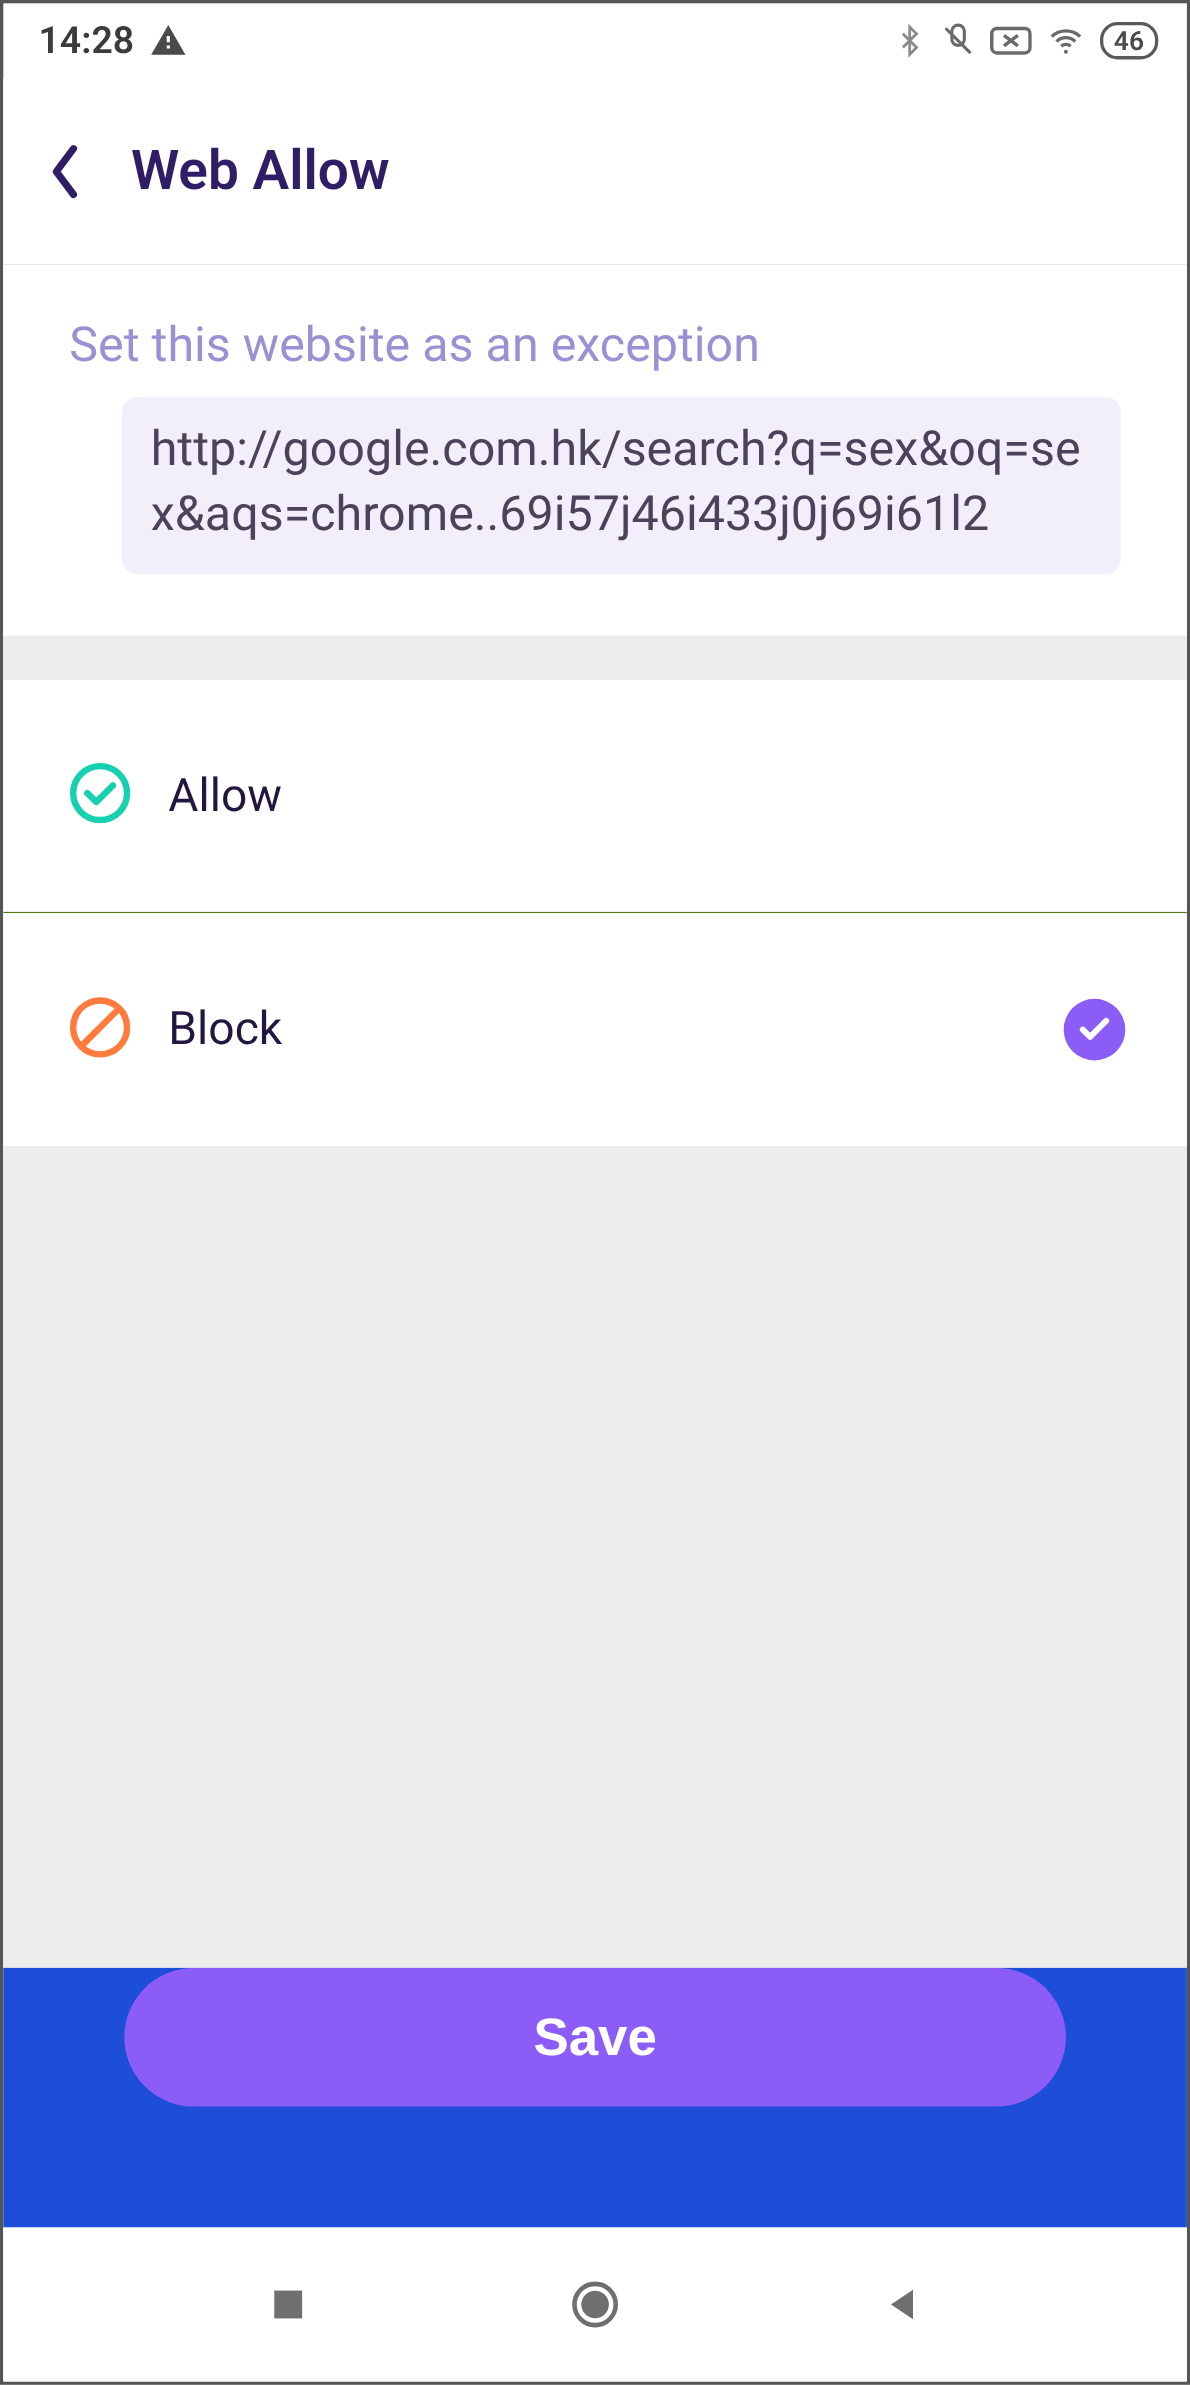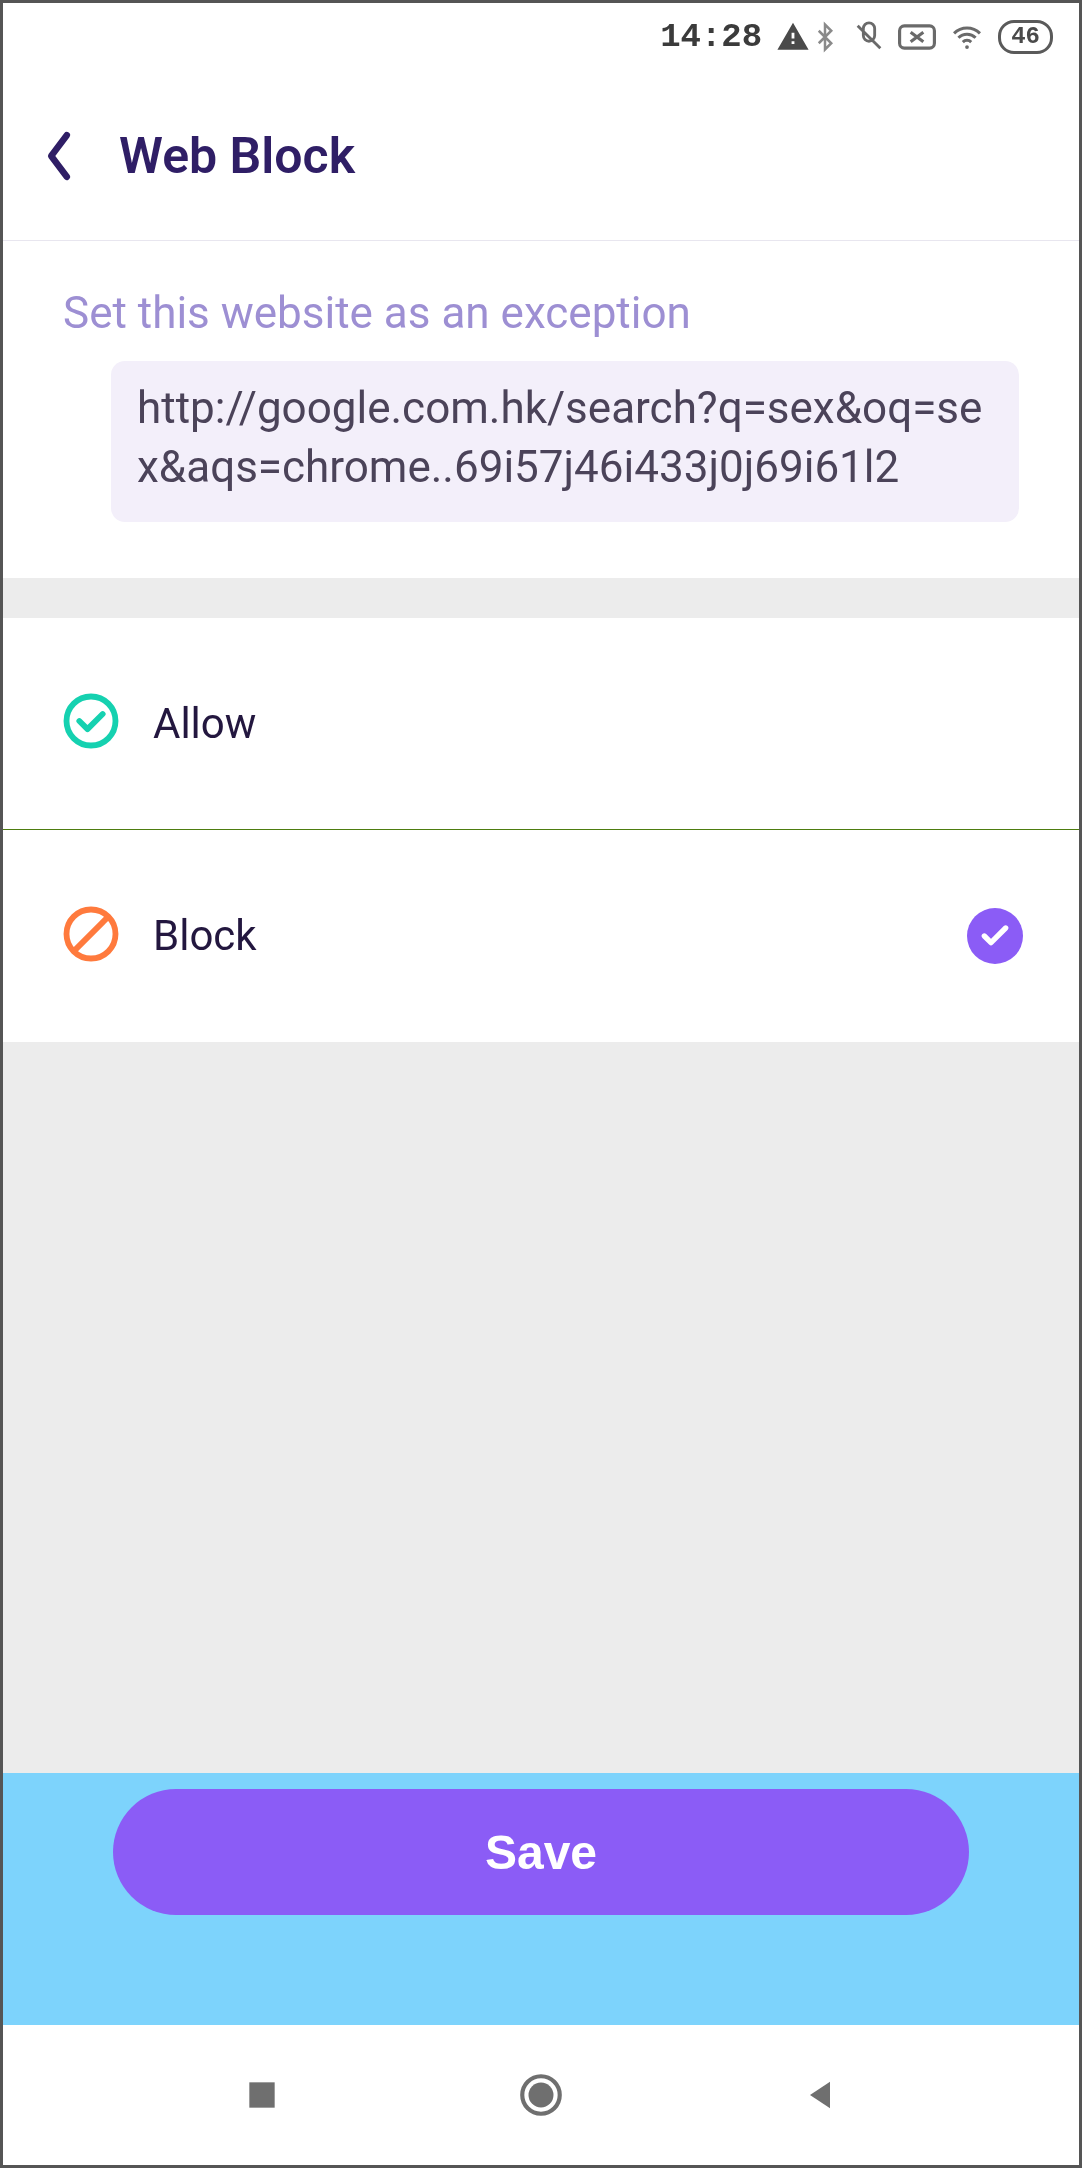--- a/index.html
+++ b/index.html
@@ -12,24 +12,23 @@
     position: relative;
     overflow: hidden;
     border: 3px solid #555;
   }
 
   
   .status-bar {
     height: 68px;
     display: flex;
     align-items: center;
-    justify-content: flex-end;
+    justify-content: space-between;
     padding: 0 26px 0 32px;
     color: #4a4a4a;
-    font-family: Liberation Mono, monospace;
   }
   .status-left {
     display: flex;
     align-items: center;
     gap: 14px;
   }
   .status-time {
     font-size: 34px;
     font-weight: 600;
     color: #3b3b3b;
@@ -125,22 +124,22 @@
   }
   .scroll-area {
      flex:1;
      display:flex;
      flex-direction:column;
      background:#ececec;
   }
 
   
   .save-wrap {
-    background: #7dd3fc;
-    padding: 16px 110px 110px 110px;
+    background: #1d4ed8;
+    padding: 0 110px 110px 110px;
   }
   .save-btn {
     width: 100%;
     height: 126px;
     background: #8b5cf6;
     border: none;
     border-radius: 63px;
     color: #fff;
     font-size: 48px;
     font-weight: 600;
@@ -197,21 +196,21 @@
       <span class="battery-pill">46</span>
     </div>
   </div>
 
   <div class="app-bar">
     <span style="display:flex;align-items:center;">
       <svg width="32" height="52" viewBox="0 0 24 40" fill="none" stroke="#2f1e66" stroke-width="5" stroke-linecap="round" stroke-linejoin="round">
           <path d="M18 4 6 20l12 16"></path>
         </svg>
     </span>
-    <span class="app-title">Web Block</span>
+    <span class="app-title">Web Allow</span>
   </div>
 
   <div class="scroll-area">
 
     <div class="exception-section">
       <div class="exception-label">Set this website as an exception</div>
       <div class="url-box">http://google.com.hk/search?q=sex&amp;oq=sex&amp;aqs=chrome..69i57j46i433j0j69i61l2</div>
     </div>
 
     <div class="gap-strip"></div>

